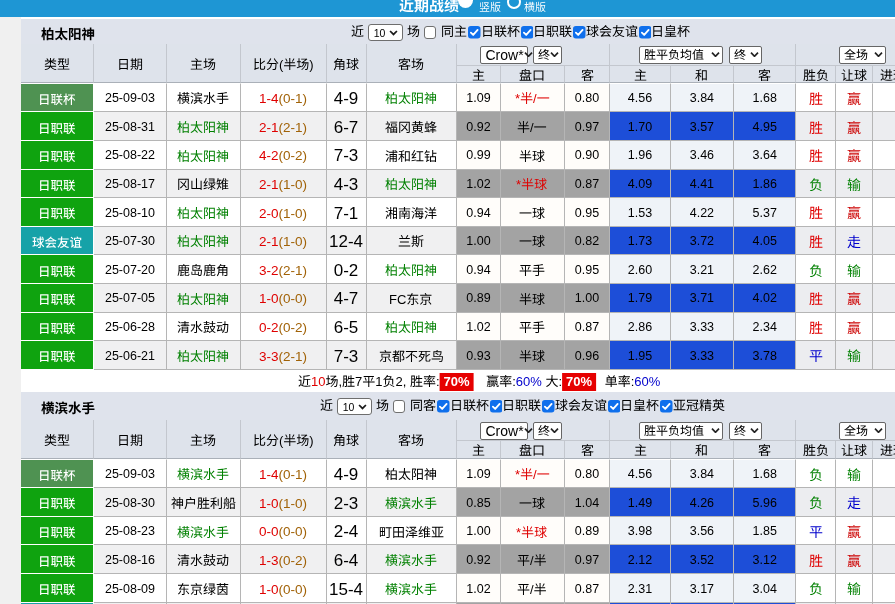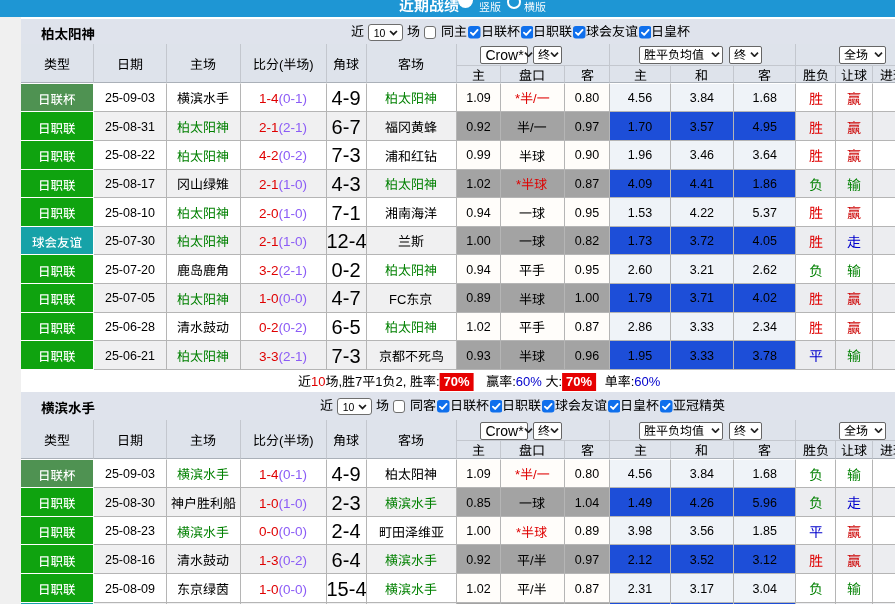--- a/index.html
+++ b/index.html
@@ -26,24 +26,24 @@
 .selt{font-size:14px;color:#000}
 .arr{margin-right:2px;flex:none}
 .rd td{border-right:1px solid #B5B5B5;border-bottom:1px solid #B5B5B5}
 td.tc{border-right:1px solid #fff;border-bottom:1px solid #fff}
 td.lo{background:#FFFFFF}td.le{background:#F0F0F1}
 td.ao{background:#FFFDFA}td.ae{background:#a3a3a3}
 td.eo{background:#EFF3F8}td.ee{background:#1d4ed8}
 td.ro{background:#FFFFFF}td.re{background:#ECEDF0}
 .dt{font-size:12.5px;color:#000}
 .od{font-size:12.5px;color:#000}
-.cn{font-size:20px;color:#000}
+.cn{font-size:17px;color:#000}
 .sc{font-size:13.5px}
 .ft{color:#DF0000}
-.ht{color:#8b5cf6}
+.ht{color:#a16207}
 .filt{position:absolute;top:1px;height:100%;display:flex;align-items:center}
 .filt .k{flex:none}
 .gap4{width:4px;flex:none}
 .gap5{width:5px;flex:none}
 .gap1{width:1px;flex:none}
 .tsel{position:relative;height:17px;background:#fff;border:1px solid #6E6E6E;border-radius:3px;display:inline-flex;align-items:center;flex:none}
 .tselt{font-size:10.5px;color:#000;padding-left:5px;flex:1;text-align:left}
 .arr2{margin-right:4px;flex:none}
 .cbc{width:12.5px;height:12.5px;flex:none;display:inline-block;line-height:0}
 .cbu{width:12.6px;height:12.6px;flex:none;display:inline-block;background:#fff;border:1.4px solid #707070;border-radius:3px}

